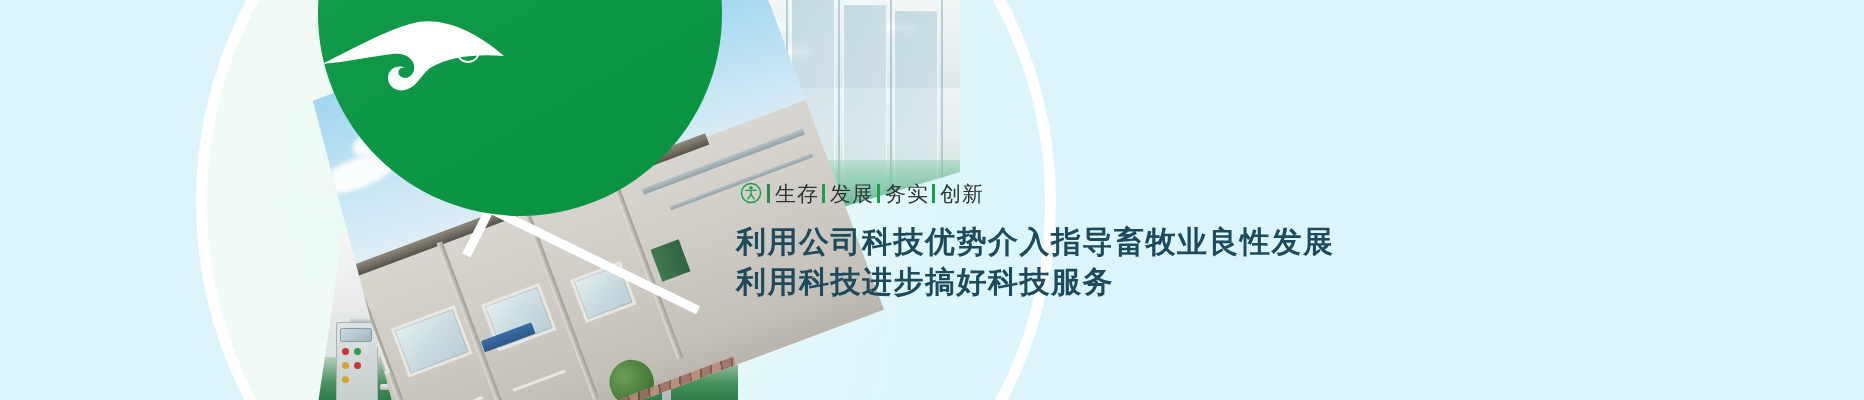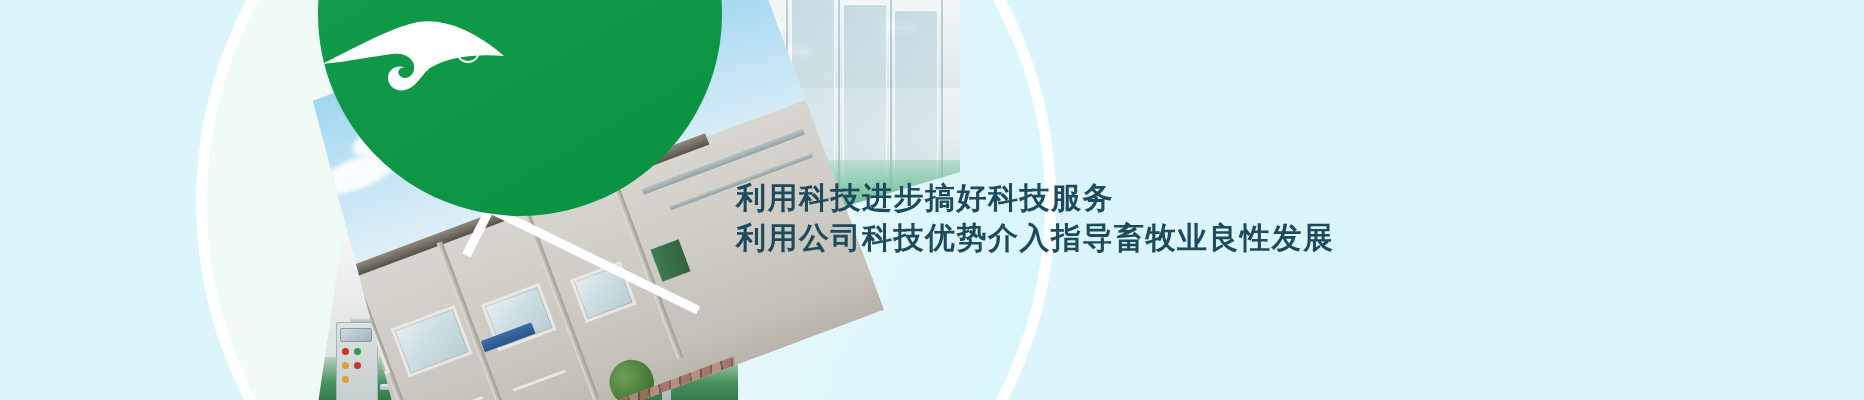--- a/index.html
+++ b/index.html
@@ -540,18 +540,35 @@
              C 56 40, 28 46, 4 48 Z" fill="#ffffff"></path>
   </svg>
 
   <svg class="logo-reg" viewBox="0 0 26 26" aria-hidden="true">
     <circle cx="13" cy="13" r="11" fill="none" stroke="#ffffff" stroke-width="1.8"></circle>
     <text x="13" y="18" text-anchor="middle" font-family="'Liberation Serif', serif" font-size="14" fill="#ffffff">R</text>
   </svg>
 
   <div class="text-block">
 
-
+    <div class="tagline">
+      <svg class="tag-icon" viewBox="0 0 24 24" aria-hidden="true">
+        <circle cx="12" cy="12" r="10.4" fill="none" stroke="#18a04a" stroke-width="1.6"></circle>
+        <circle cx="12" cy="6.4" r="1.9" fill="#18a04a"></circle>
+        <path d="M6.4 9.2 H17.6" stroke="#18a04a" stroke-width="1.5" stroke-linecap="round"></path>
+        <path d="M12 9.2 V13.4" stroke="#18a04a" stroke-width="1.5" stroke-linecap="round"></path>
+        <path d="M12 13.4 L8.6 18.4 M12 13.4 L15.4 18.4" stroke="#18a04a" stroke-width="1.5" stroke-linecap="round"></path>
+      </svg>
+      <span class="tag-bar first"></span>
+      <span class="tag-word">生存</span>
+      <span class="tag-bar"></span>
+      <span class="tag-word">发展</span>
+      <span class="tag-bar"></span>
+      <span class="tag-word">务实</span>
+      <span class="tag-bar"></span>
+      <span class="tag-word">创新</span>
+    </div>
+
+    <div class="headline">利用公司科技优势介入指导畜牧业良性发展</div>
     <div class="headline">利用科技进步搞好科技服务</div>
-    <div class="headline">利用公司科技优势介入指导畜牧业良性发展</div>
   </div>
 
 </div>
 
 </body></html>

